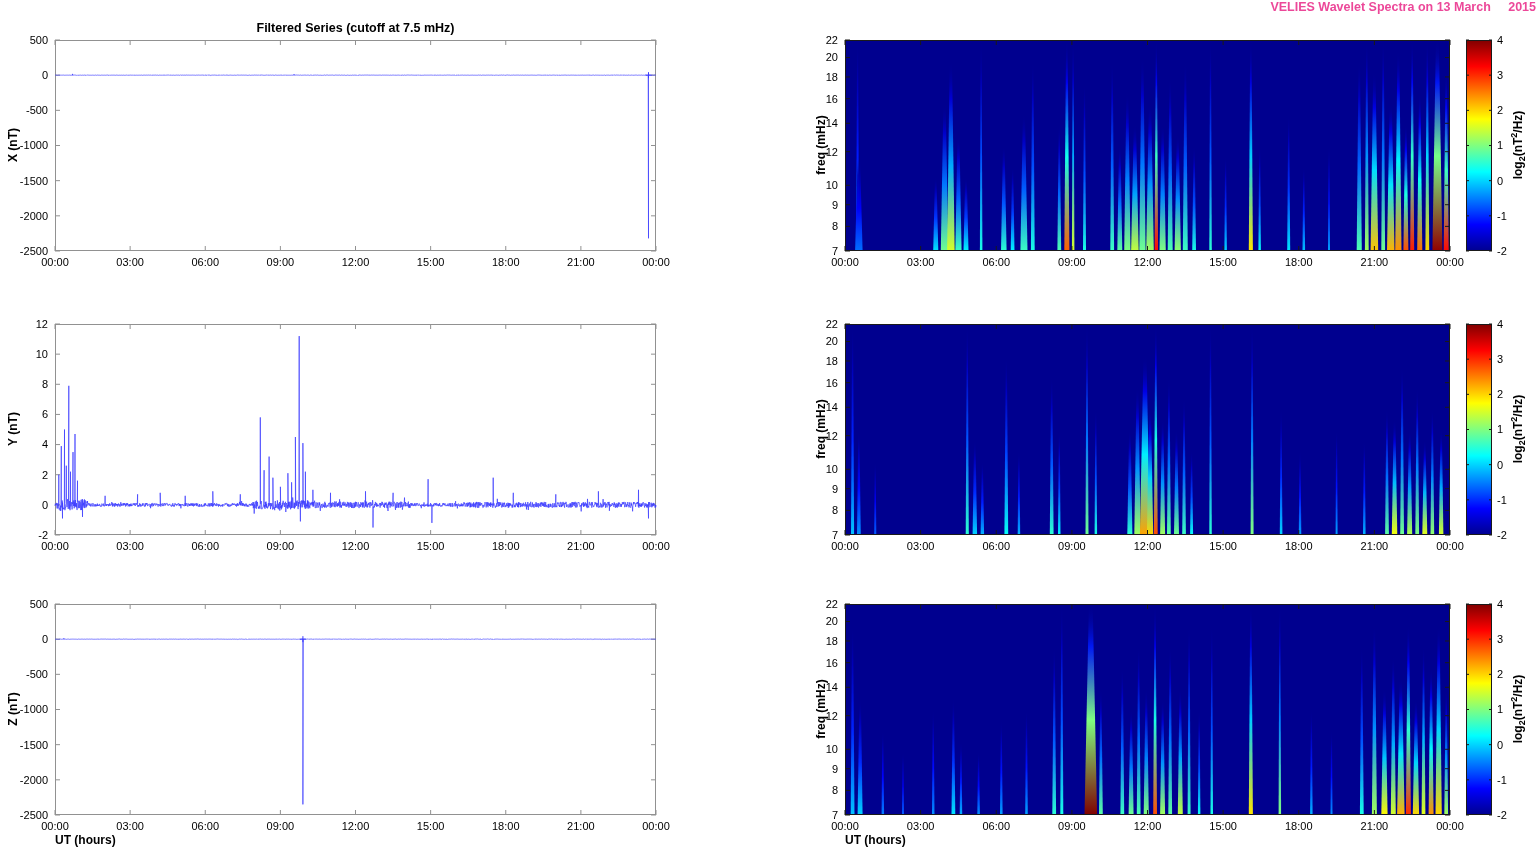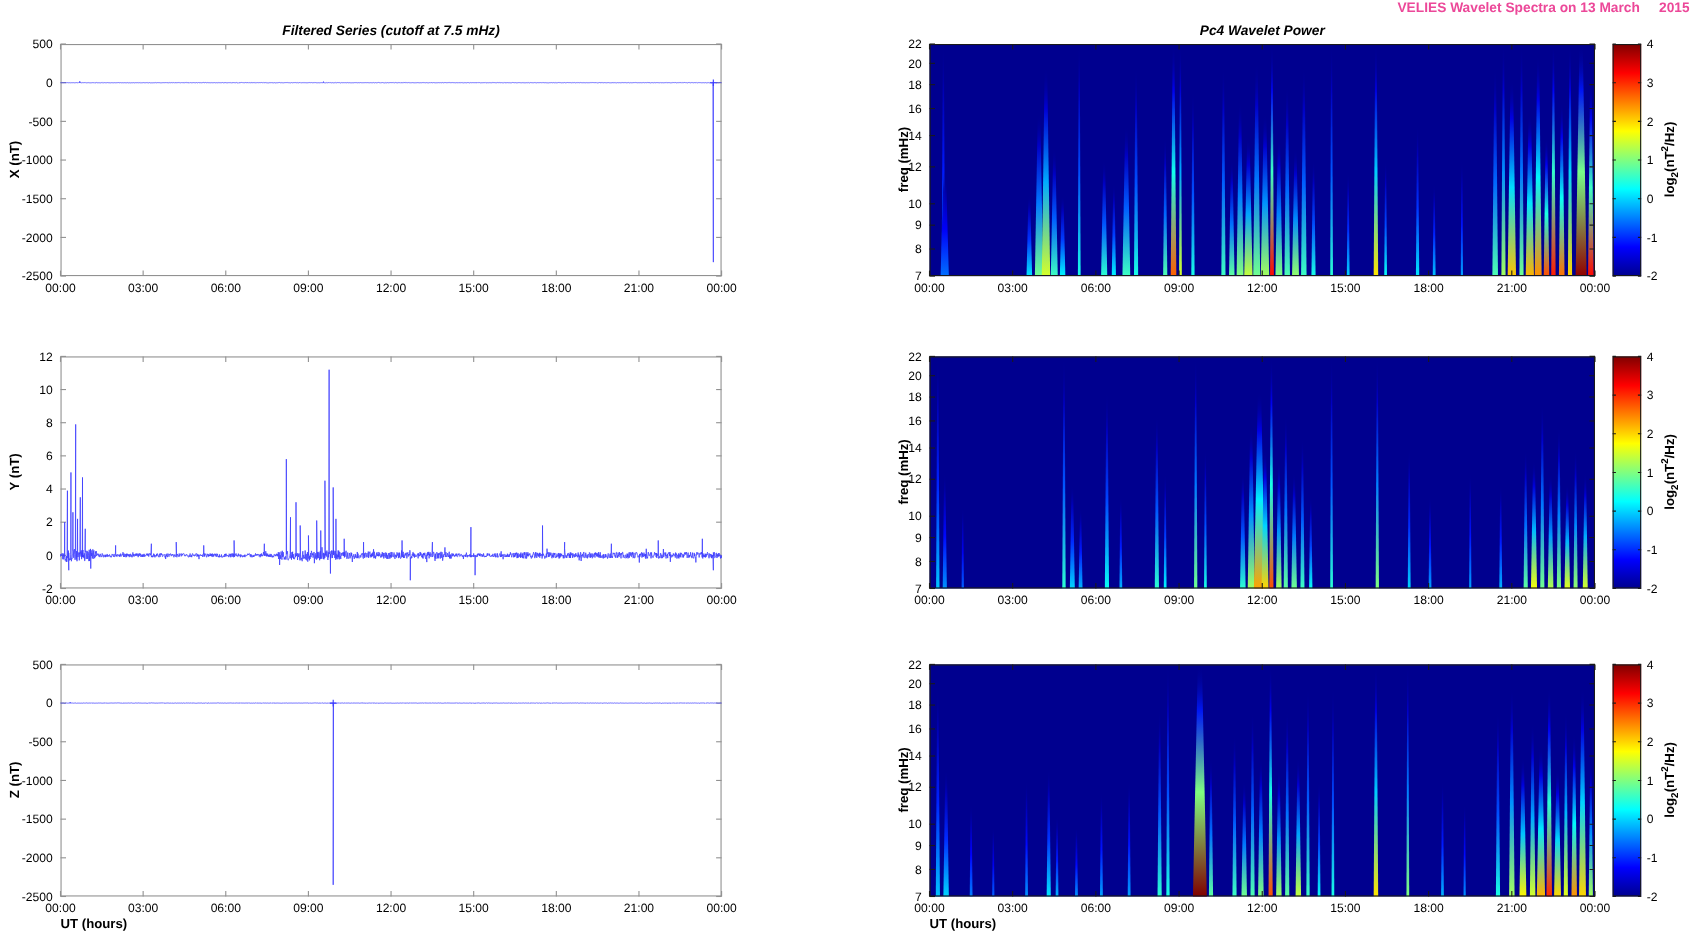--- a/index.html
+++ b/index.html
@@ -1,37 +1,36 @@
 <!DOCTYPE html>
 <html><head>
 <meta charset="utf-8">
 <style>
   html,body{margin:0;padding:0;background:#fff;}
   body{font-family:"Liberation Sans",sans-serif;}
   .fig{position:relative;width:1536px;height:851px;background:#fff;overflow:hidden;}
   .fig-title{position:absolute;top:0;left:0;width:100%;text-align:right;
              font-weight:bold;font-size:12.5px;color:#ec4899;white-space:pre;}
-  .ptitle{position:absolute;text-align:center;font-weight:bold;font-size:12.5px;color:#000;font-style:italic;}
+  .ptitle{position:absolute;text-align:center;font-weight:bold;font-size:12.5px;color:#000;}
   .ylab{position:absolute;font-weight:bold;font-size:12px;color:#000;white-space:nowrap;
         transform:translate(-50%,-50%) rotate(-90deg);}
   .xlab{position:absolute;text-align:left;font-weight:bold;font-size:12px;color:#000;}
   .cblab{position:absolute;font-weight:bold;font-size:12px;color:#000;white-space:nowrap;
          transform:translate(-50%,-50%) rotate(-90deg);}
   .cblab sub,.cblab sup{font-size:9px;}
   svg.plot,svg.cbar{position:absolute;overflow:visible;}
   svg text{font-family:"Liberation Sans",sans-serif;font-size:11px;fill:#000;}
 </style>
 </head>
 <body>
 
 <div class="fig">
   <div class="fig-title">VELIES Wavelet Spectra on 13 March     2015</div>
 
   <div class="ptitle" style="left:55px;top:21px;width:601px">Filtered Series (cutoff at 7.5 mHz)</div>
-  <div class="ptitle" style="left:845px;top:21px;width:605px">Pc4 Wavelet Power</div>
 
   <div class="ylab" style="left:13px;top:145px">X (nT)</div>
   <div class="ylab" style="left:13px;top:429px">Y (nT)</div>
   <div class="ylab" style="left:13px;top:709px">Z (nT)</div>
 
   <div class="ylab" style="left:821px;top:145px">freq (mHz)</div>
   <div class="ylab" style="left:821px;top:429px">freq (mHz)</div>
   <div class="ylab" style="left:821px;top:709px">freq (mHz)</div>
 
   <div class="xlab" style="left:55px;top:833px;width:601px">UT (hours)</div>

